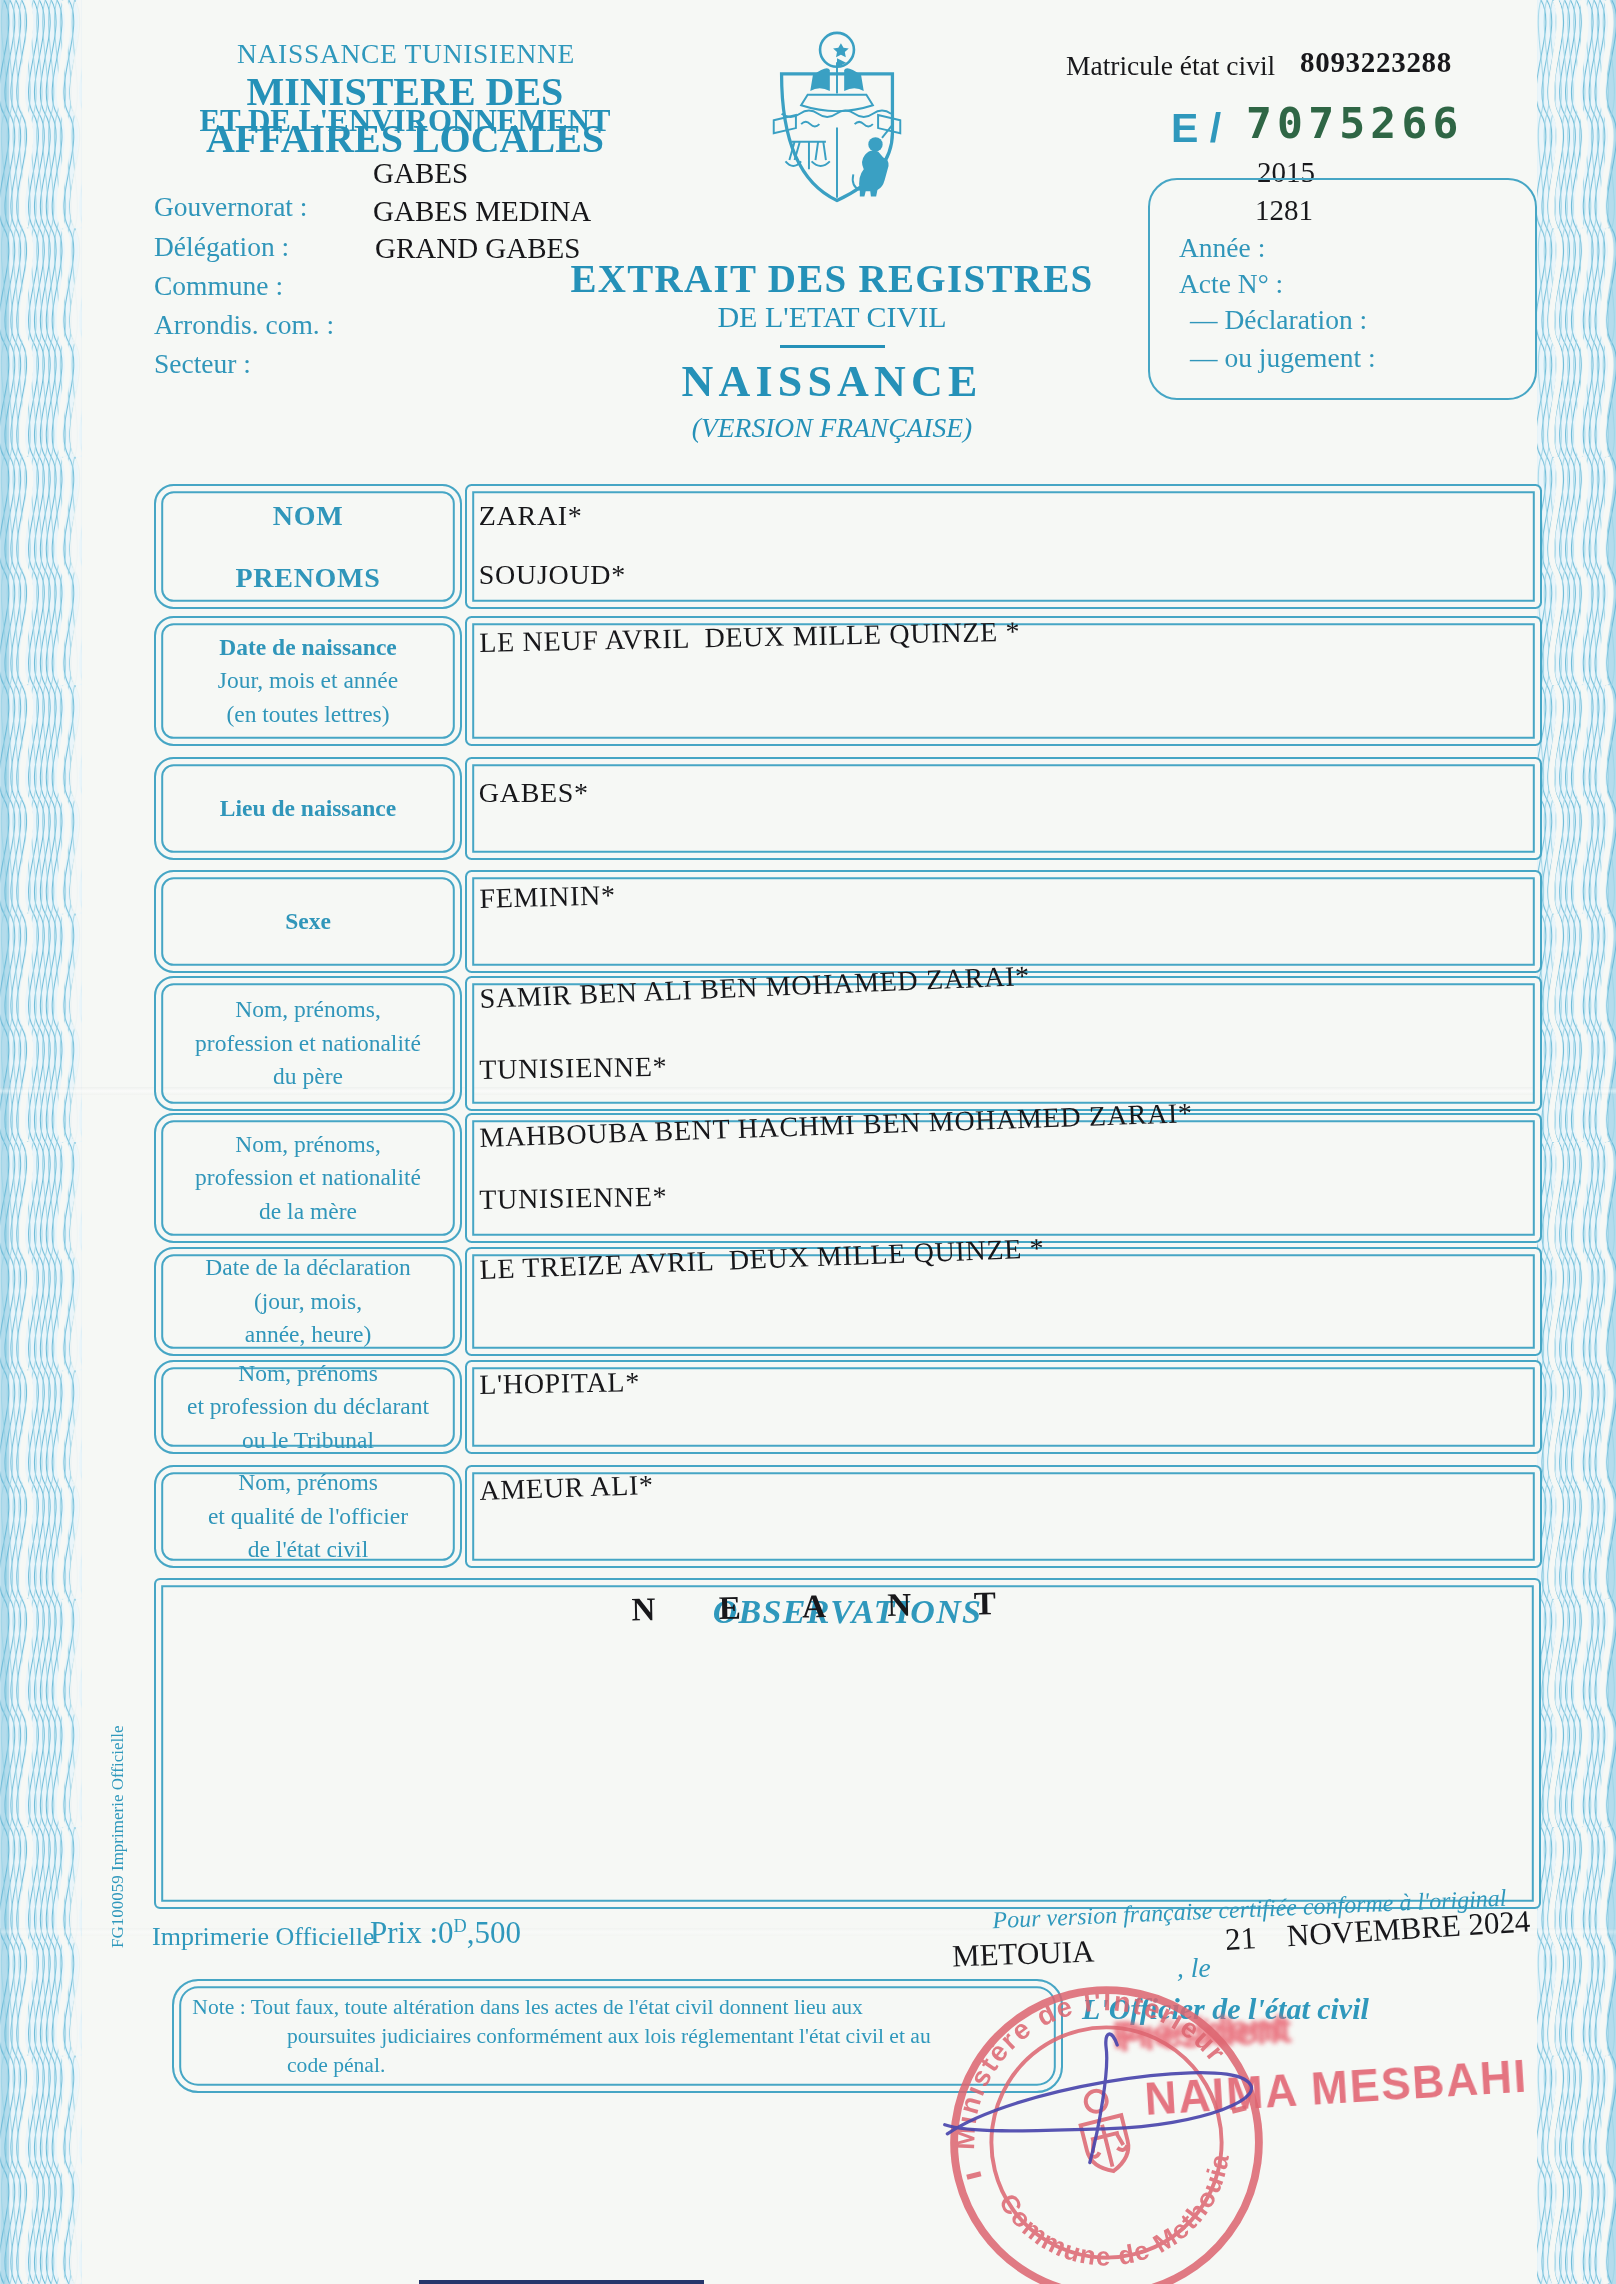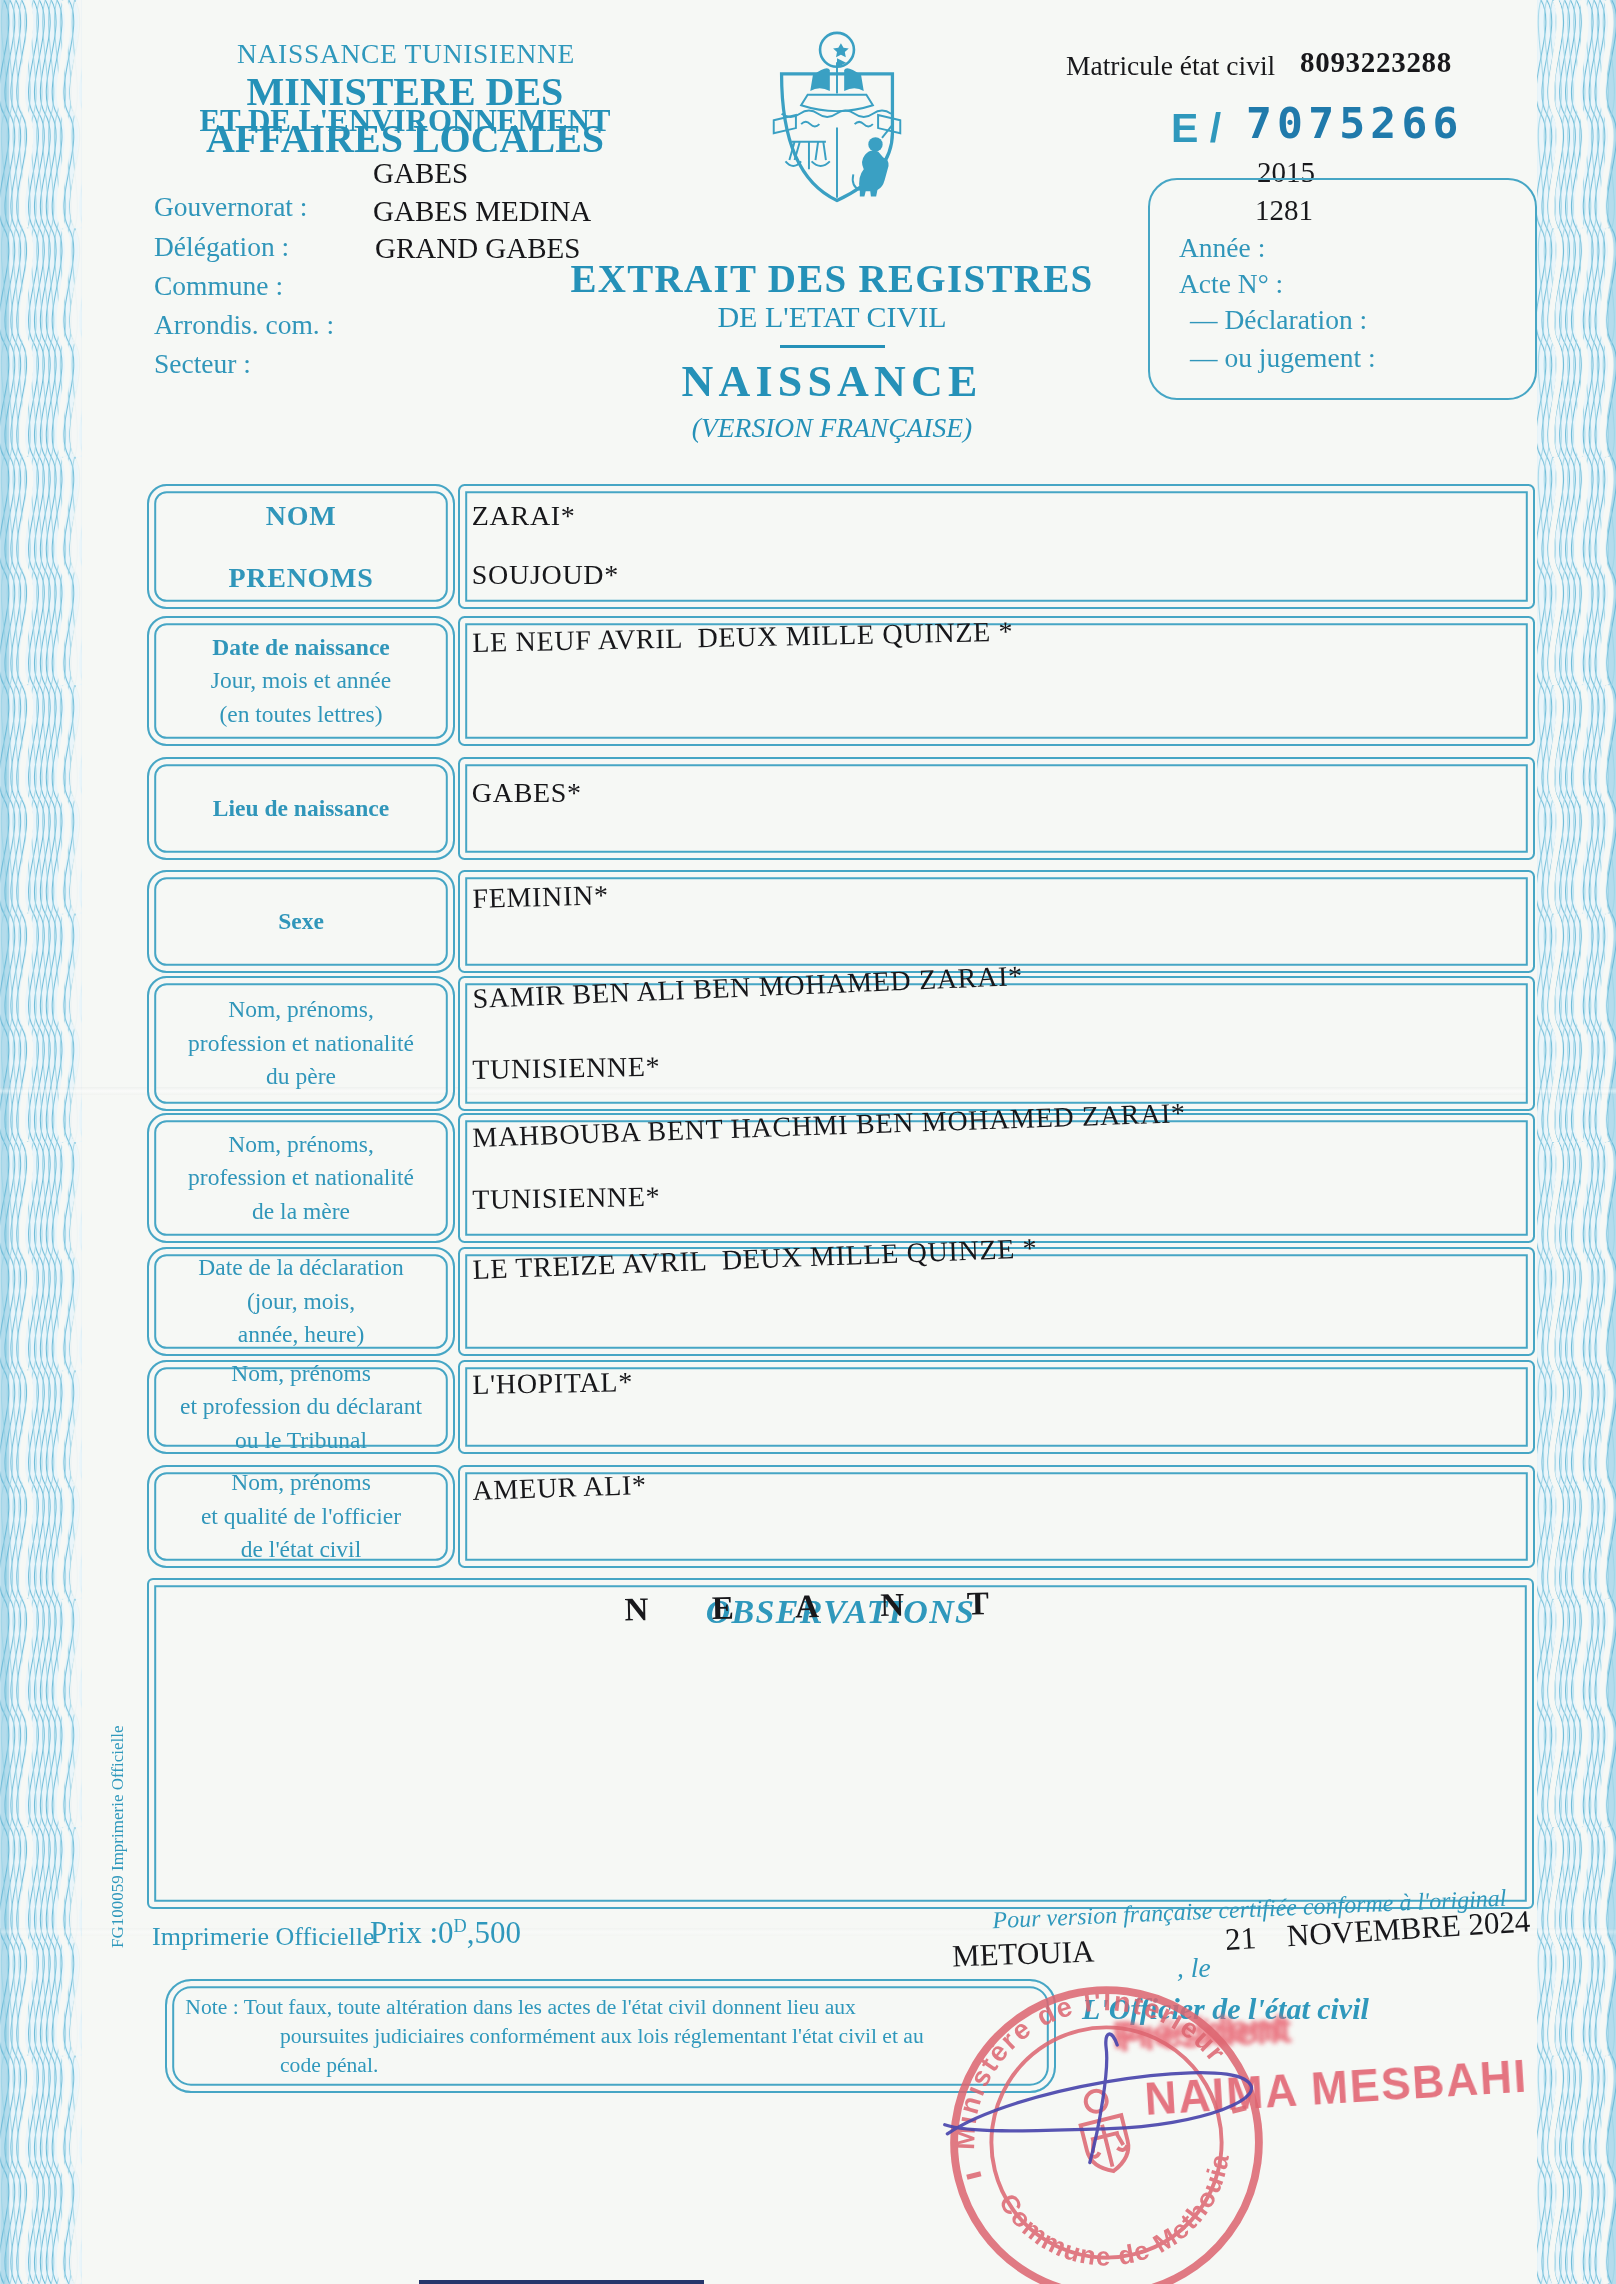--- a/index.html
+++ b/index.html
@@ -6,21 +6,21 @@
   #page{position:relative;width:1617px;height:2284px;background:#f6f8f5;overflow:hidden;
         font-family:"Liberation Serif",serif;}
   .abs{position:absolute;}
   .cy{color:#2f98bc;}
   .cyd{color:#2591b8;}
   .blk{color:#18181b;}
   .ctr{text-align:center;}
   .pre{white-space:pre;}
   
   .dbl{position:absolute;border:2.6px solid #46a6c5;
-       box-shadow:inset 0 0 0 5.2px #f6f8f5, inset 0 0 0 7.2px #46a6c5;}
+       box-shadow:inset 0 0 0 5.2px #f6f8f5, inset 0 0 0 7.2px #46a6c5;margin-left:7px;}
   .lblbox{left:147px;width:304px;border-radius:19.6px;display:flex;flex-direction:column;
           justify-content:center;align-items:center;color:#3096ba;font-size:23.5px;line-height:1.42;text-align:center;}
   .lblbox.big{font-size:28px;font-weight:bold;line-height:2.2;letter-spacing:0.7px;}
   .lblbox .b{font-weight:bold;}
   .valbox{left:458px;width:1073px;border-radius:6.5px;}
   .stampv{position:absolute;left:11.8px;font-family:"Liberation Serif",serif;font-size:28px;
           color:#17171a;letter-spacing:0.7px;white-space:pre;transform-origin:left top;}
   .hlabel{position:absolute;font-size:27.5px;color:#3096ba;margin-top:16px;}
   .hstamp{position:absolute;font-size:29px;color:#17171a;white-space:pre;margin-left:36px;}
   .crease{position:absolute;left:0;width:100%;height:7.8px;pointer-events:none;
@@ -168,21 +168,21 @@
     <path d="M78 72 Q100 56 104 64 V96 Q88 88 74 96 Z" fill="#3aa0c3"></path>
     <path d="M152 72 Q130 56 126 64 V96 Q142 88 156 96 Z" fill="#3aa0c3"></path>
     <circle cx="174" cy="178" r="11" fill="#3aa0c3"></circle>
     <path d="M150 248 q-4 -20 6 -32 q-6 -12 2 -22 q8 -10 20 -5 l8 9 q9 3 8 13 l-6 22 q-3 11 -11 15 l-2 10 h-8 l-1 -8 h-7 l-2 8 h-7 z" fill="#3aa0c3"></path>
   </svg>
 
   <span class="abs blk" style="left:1066px;top:50px;font-size:27.5px">Matricule état civil</span>
   <span class="abs blk" style="left:1300px;top:46px;font-size:29px;font-weight:bold;letter-spacing:0.7px">8093223288</span>
 
   <span class="abs cy" style="left:1171px;top:105px;font-size:41px;font-weight:bold;font-family:'Liberation Sans',sans-serif">E /</span>
-  <span class="abs" style="left:1246px;top:98px;font-size:43px;font-weight:bold;font-family:'DejaVu Sans Mono',monospace;color:#0369a1;letter-spacing:5.2px;opacity:.88">7075266</span>
+  <span class="abs" style="left:1246px;top:98px;font-size:43px;font-weight:bold;font-family:'DejaVu Sans Mono',monospace;color:#14532d;letter-spacing:5.2px;opacity:.88">7075266</span>
 
   <span class="abs blk" style="left:1257px;top:156px;font-size:29px">2015</span>
   <span class="abs blk" style="left:1255px;top:194px;font-size:29px">1281</span>
 
   <div class="abs" style="left:1148px;top:178px;width:385px;height:218px;border:2.6px solid #46a6c5;border-radius:29px"></div>
   <span class="hlabel" style="left:1179px;top:216px">Année :</span>
   <span class="hlabel" style="left:1179px;top:252px">Acte N° :</span>
   <span class="hlabel" style="left:1190px;top:288px">— Déclaration :</span>
   <span class="hlabel" style="left:1190px;top:326px">— ou jugement :</span>
 

